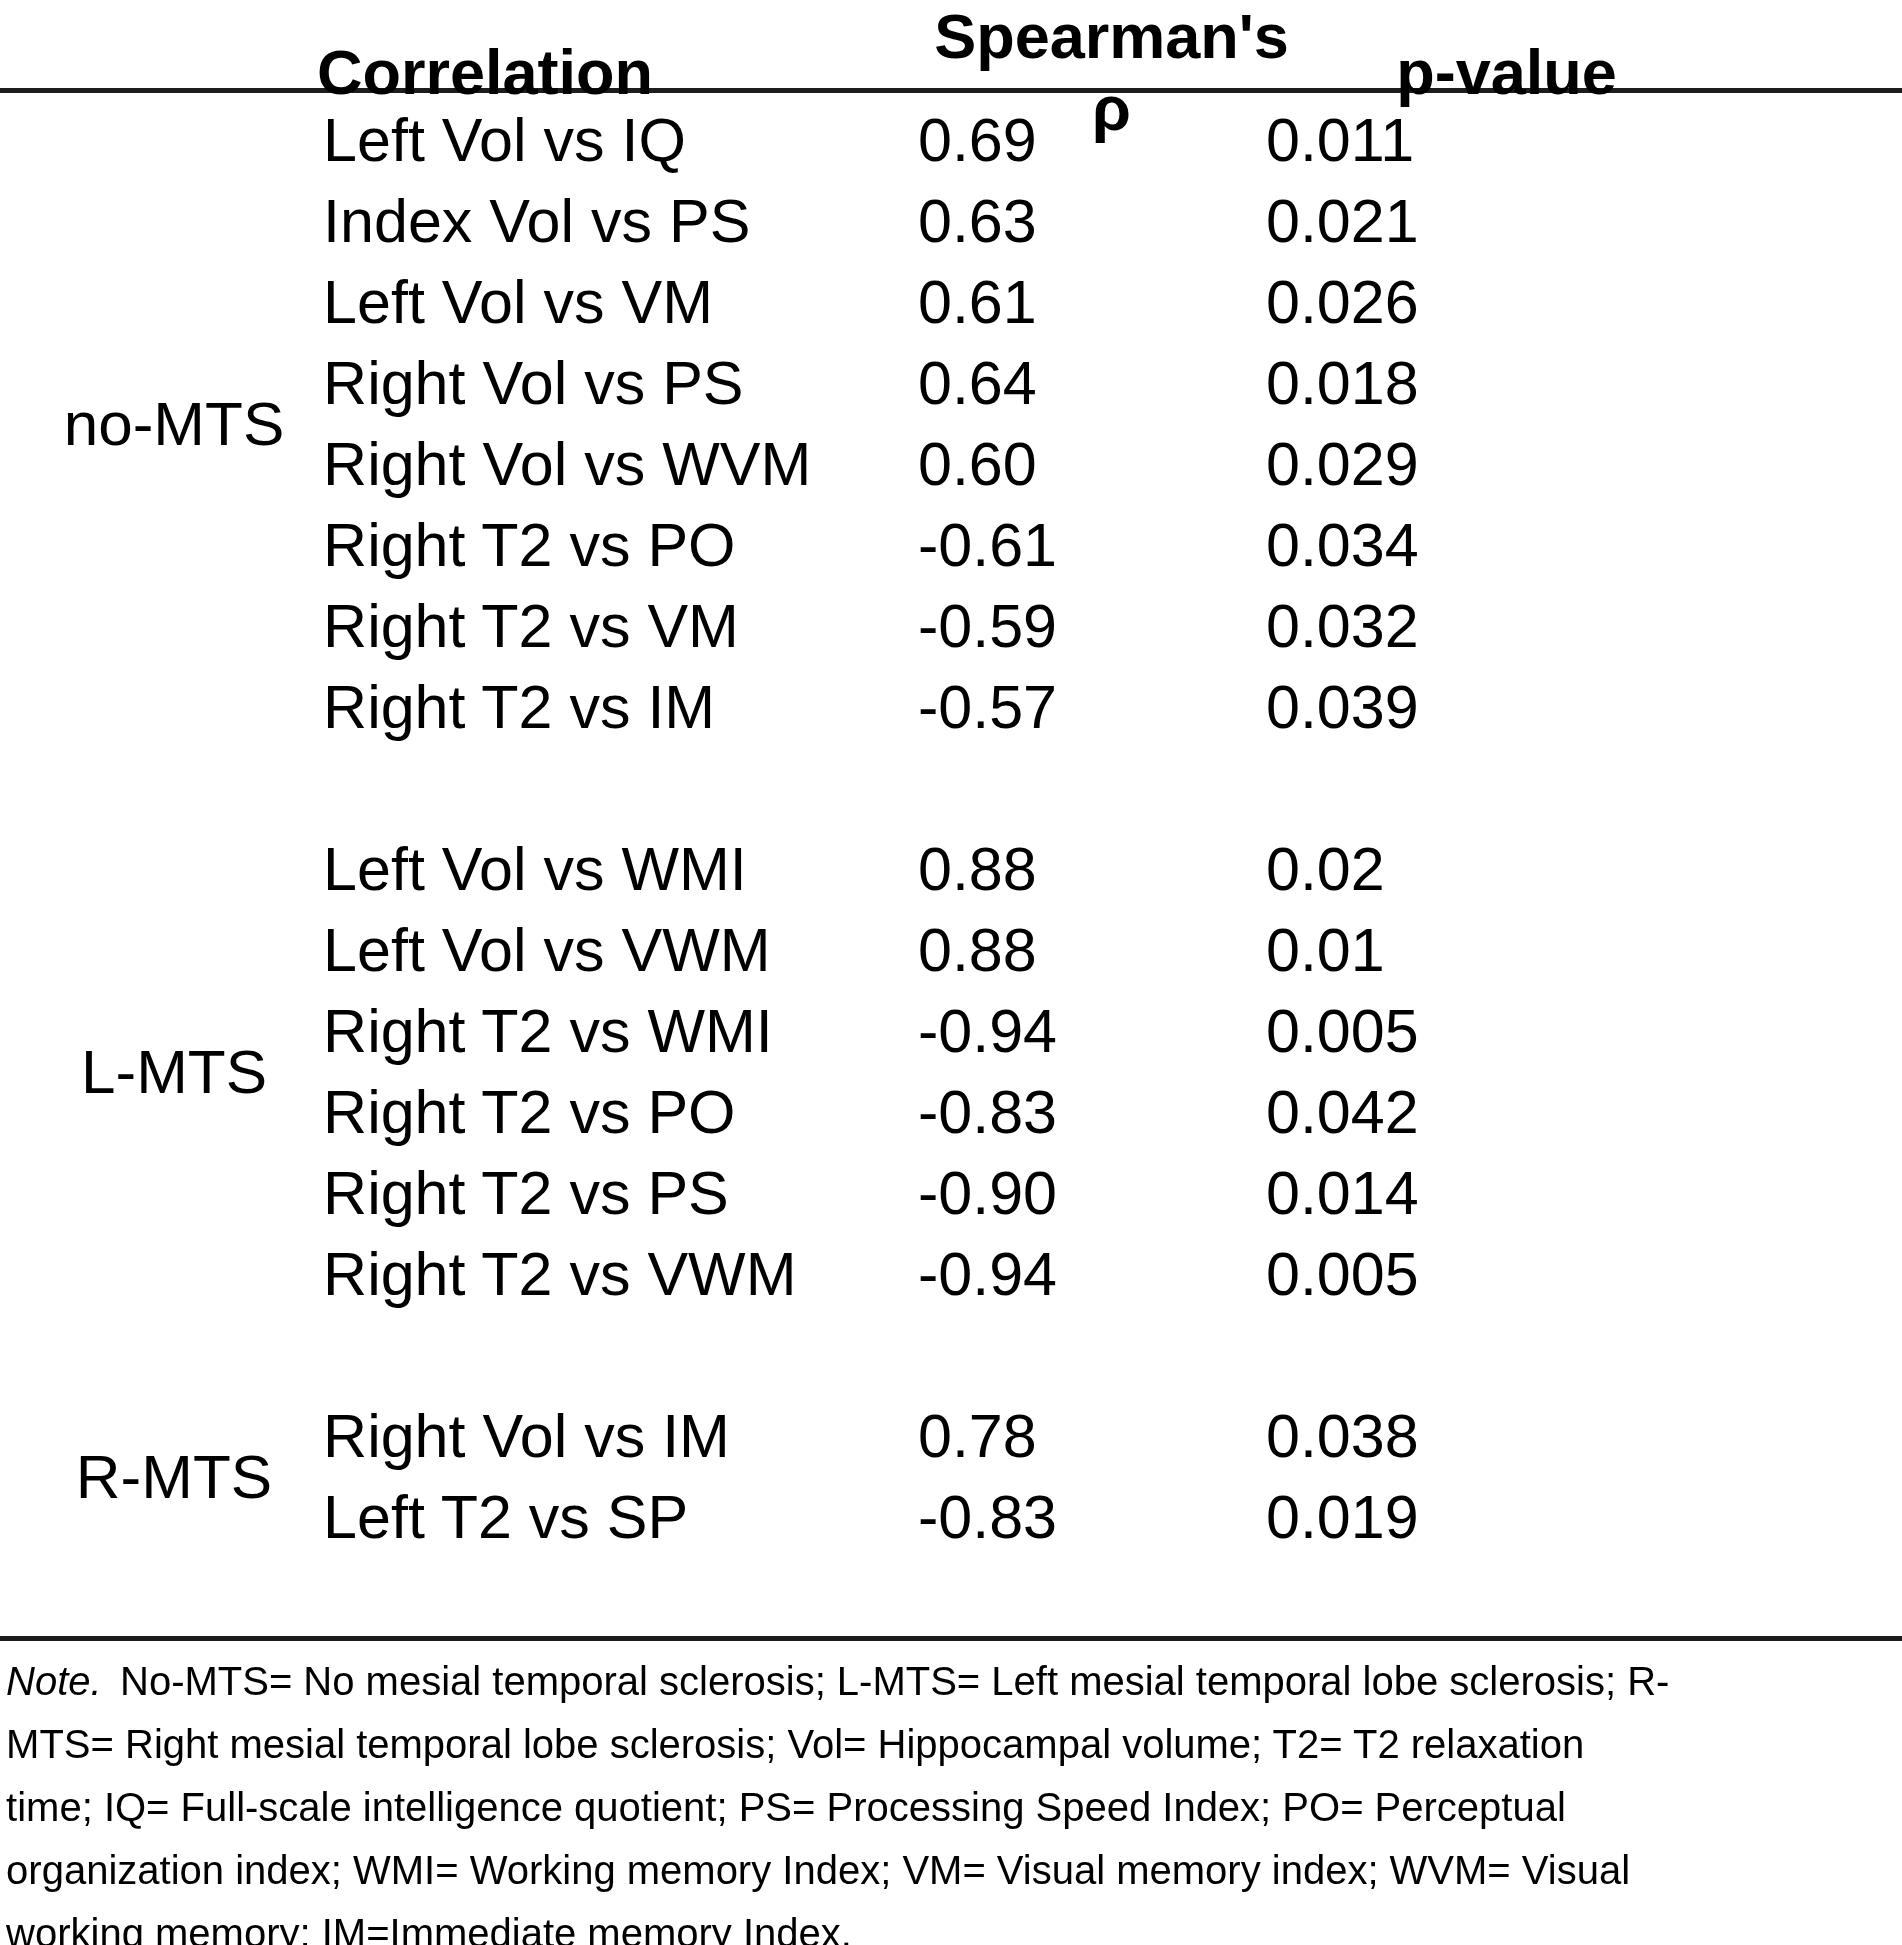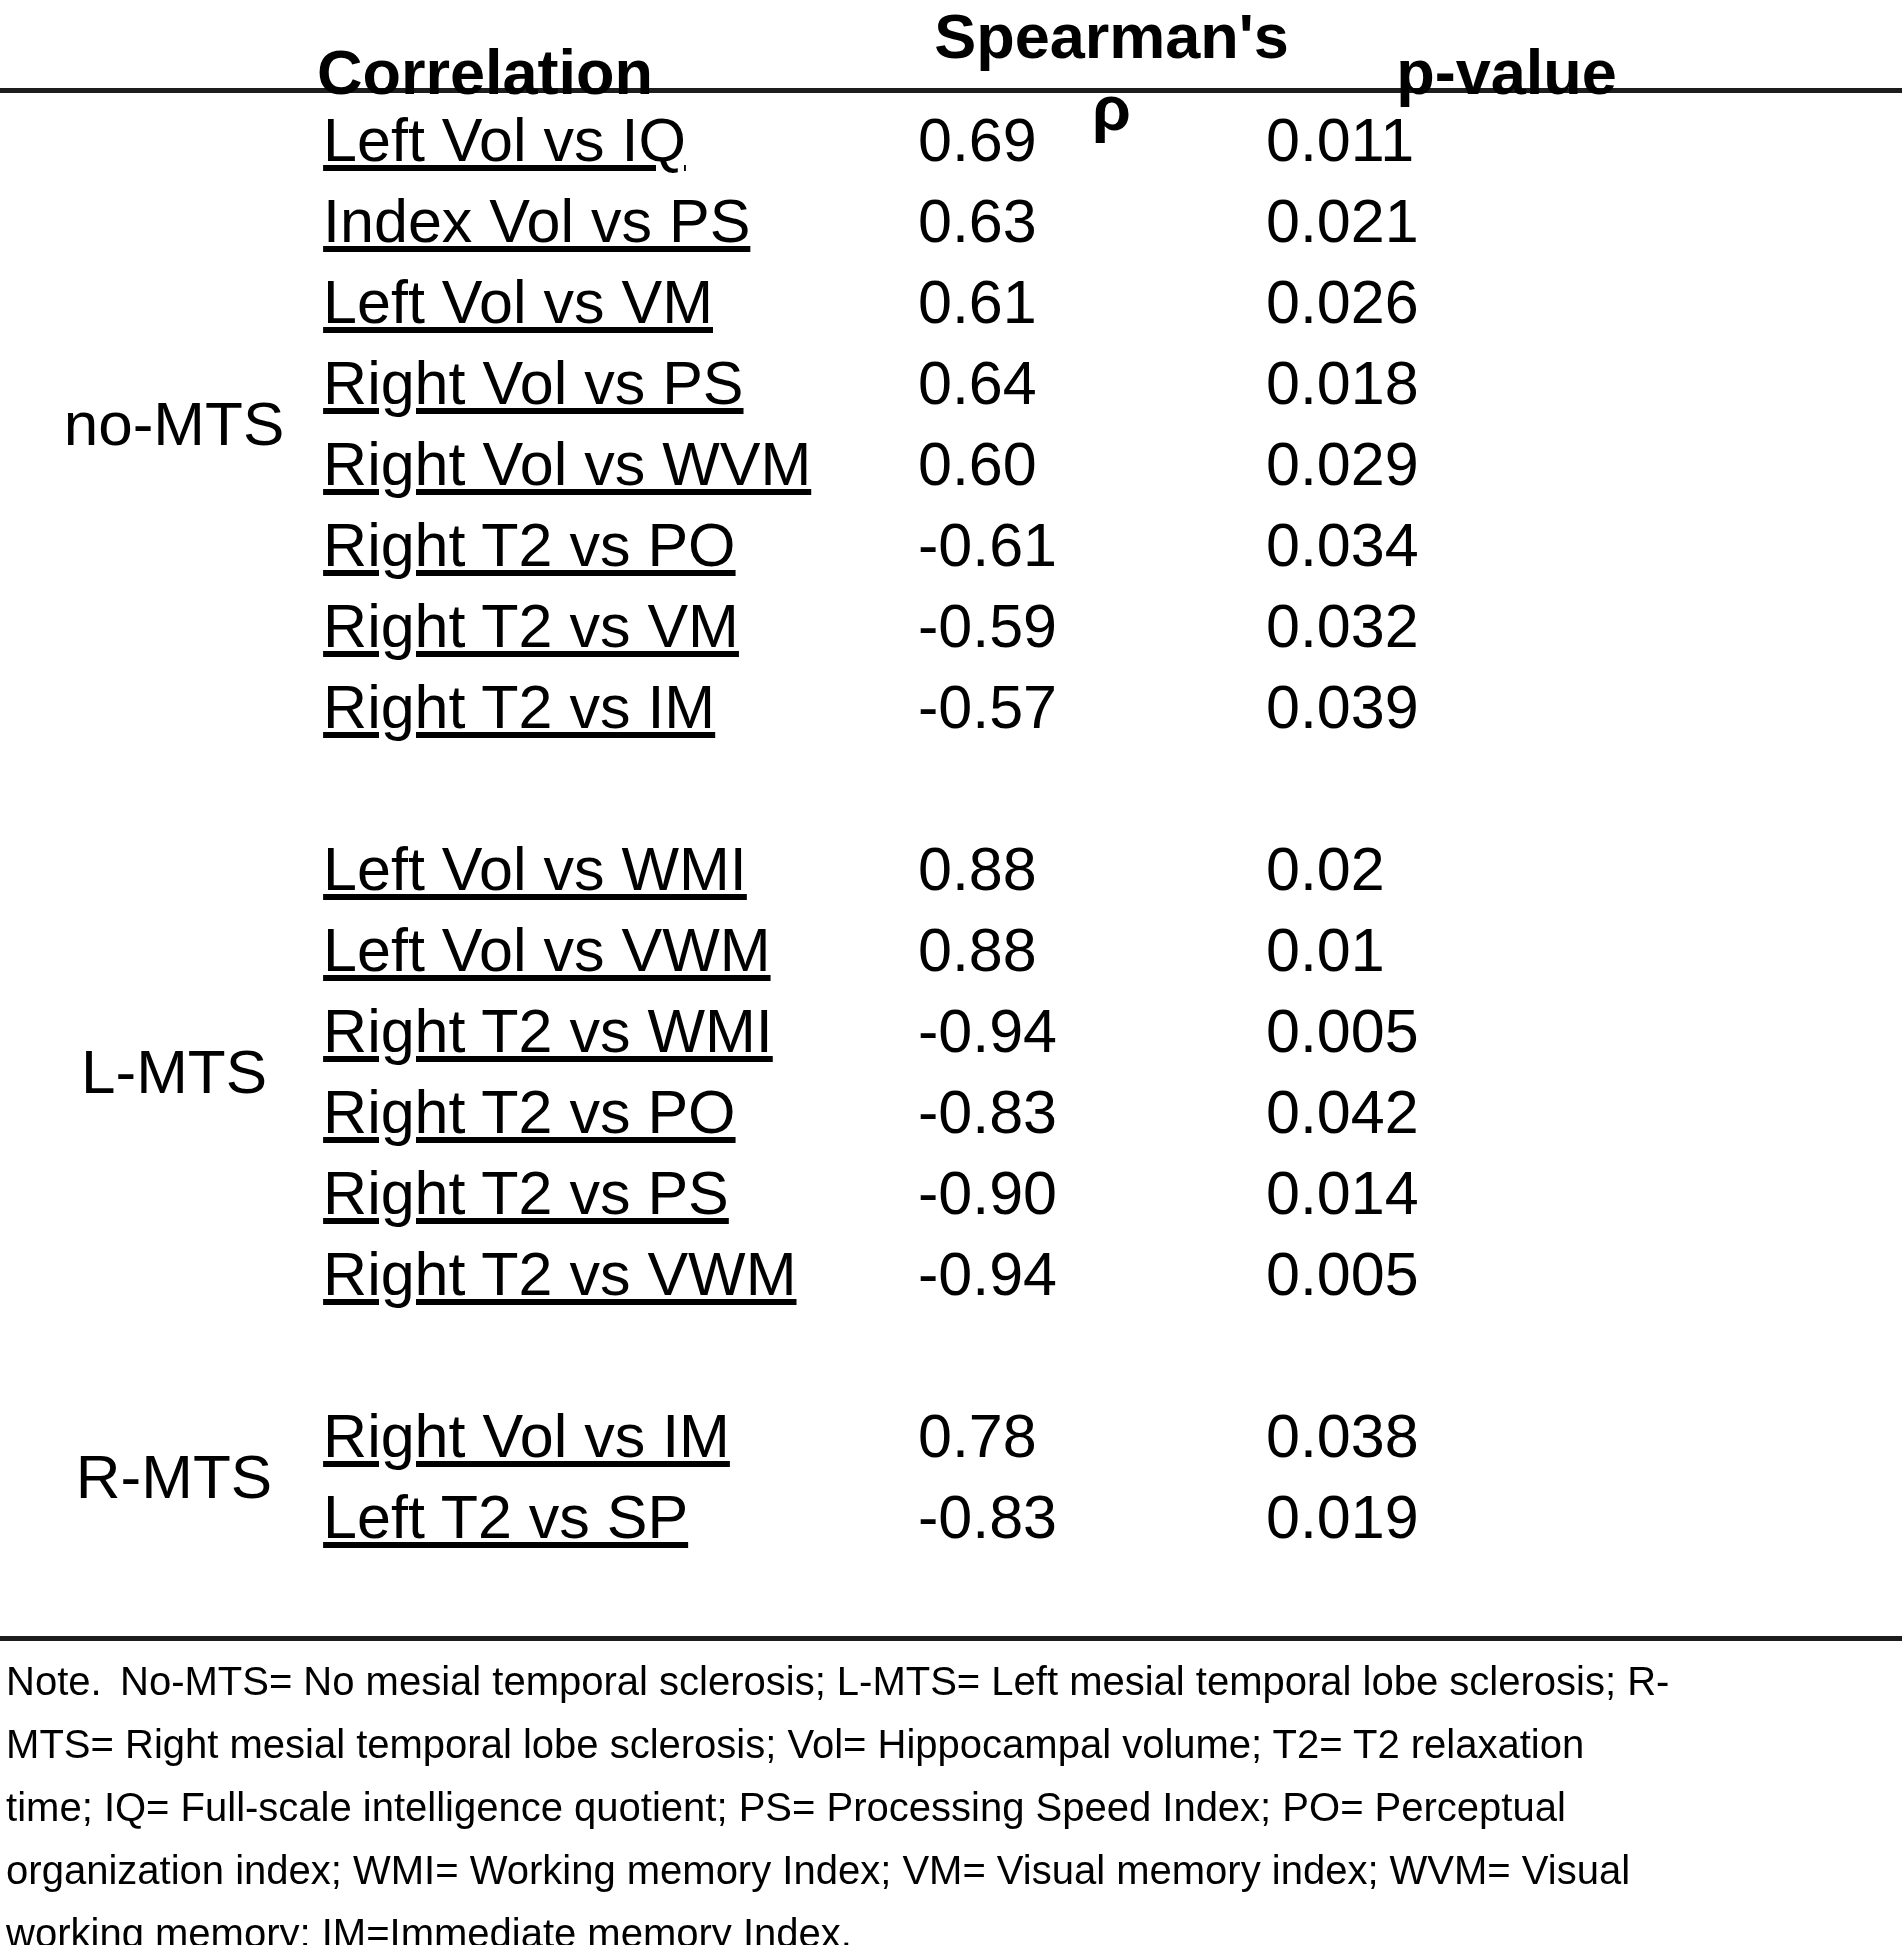--- a/index.html
+++ b/index.html
@@ -45,21 +45,21 @@
   }
   .grows { flex: 1; }
 
   .row {
     display: grid;
     grid-template-columns: 604px 348px 433px 1fr;
     height: 81px;
     align-items: center;
     font-size: 61px;
   }
-  .cell-corr { padding-left: 9.1px; white-space: nowrap; text-decoration: underline; }
+  .cell-corr { padding-left: 9.1px; white-space: nowrap; }
   .cell-rho, .cell-p { text-align: left; white-space: nowrap; }
 
   .group-spacer { height: 81px; }
   .prerule-spacer { height: 79px; }
 
   .bottom-rule {
     width: 1903px;
     border-top: 5.5px solid #1d1d1d;
   }
 
@@ -68,20 +68,21 @@
     margin-top: 8.5px;
     padding-left: 6.1px;
     font-size: 40px;
   }
   .note-line {
     height: 63px;
     line-height: 63px;
     white-space: nowrap;
   }
   .note-prefix {
+    font-style: italic;
     margin-right: 18.3px;
   }
 </style>
 </head>
 <body>
 
 <div>
 
   <div class="hdr">
     <div></div>

